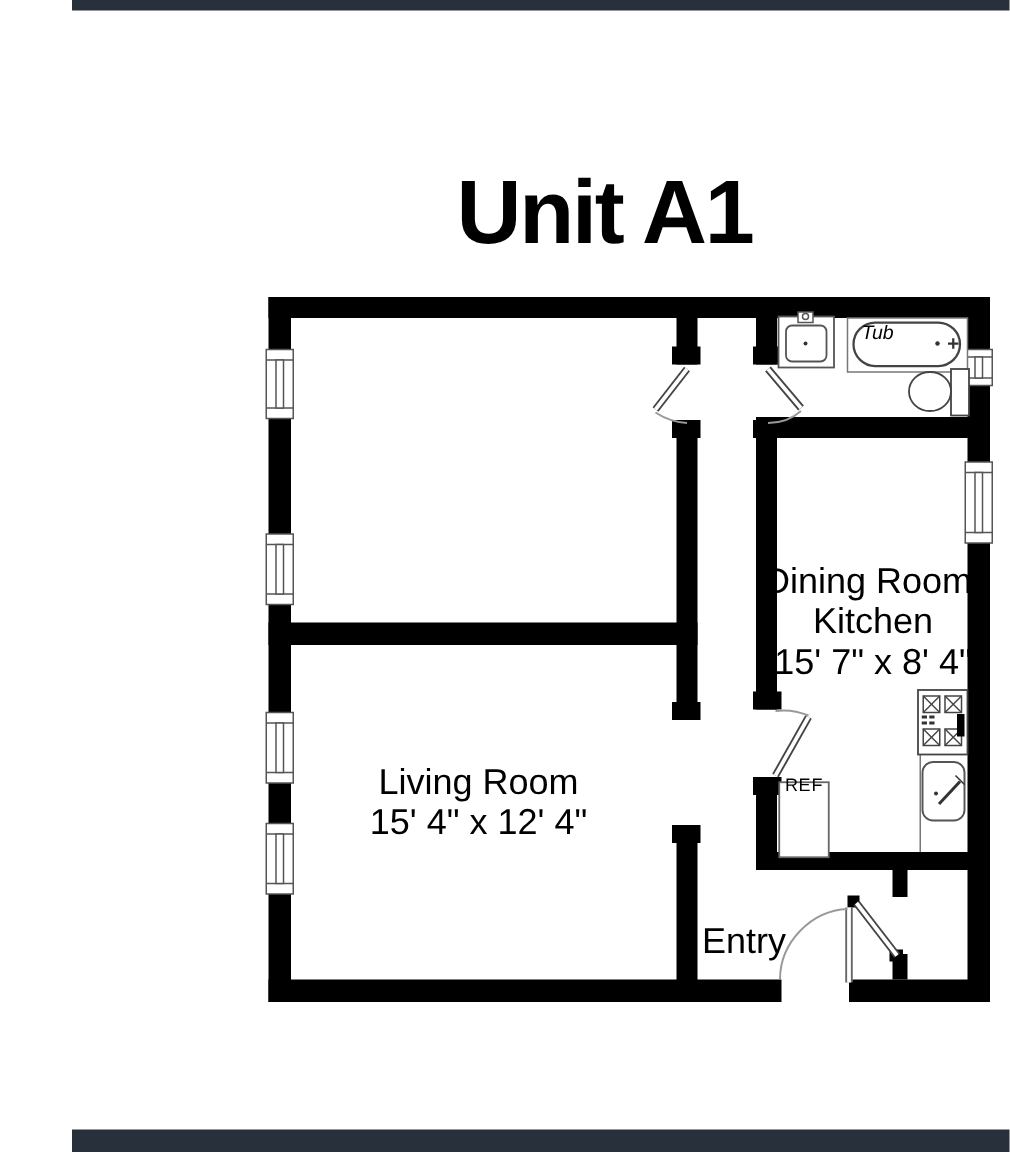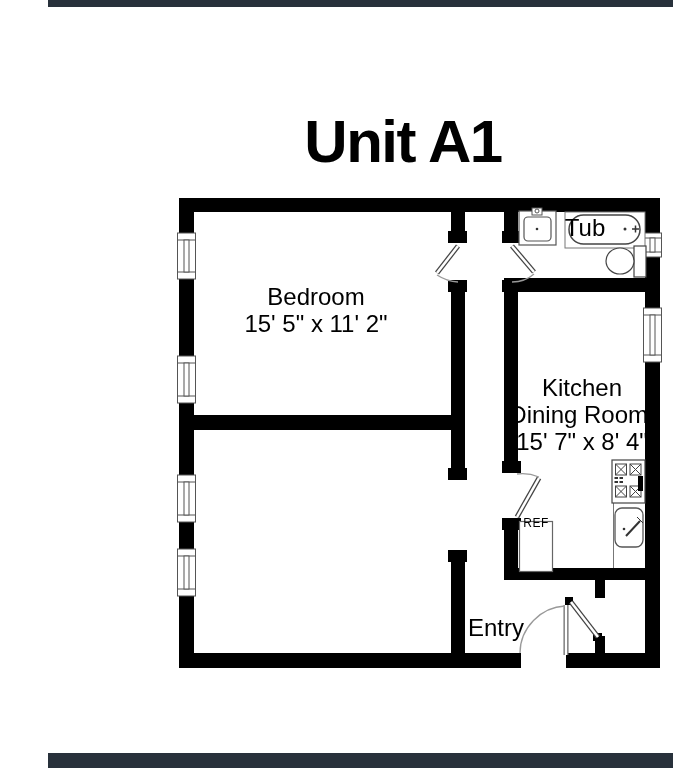--- a/index.html
+++ b/index.html
@@ -6,21 +6,21 @@
   .stage{position:relative;width:673px;height:768px;background:#ffffff;overflow:hidden;
          font-family:"Liberation Sans",sans-serif;margin-left:48px;}
   .frame-bar{position:absolute;left:0;width:673px;}
   .bar-top{top:0;height:7px;}
   .bar-bottom{top:753px;height:15px;}
   svg{position:absolute;left:0;top:0;}
   .lbl{position:absolute;transform:translateX(-50%);text-align:center;color:#000;
        white-space:nowrap;line-height:1.12;}
   .title{font-size:60px;font-weight:700;letter-spacing:-1.5px;line-height:60px;}
   .room{font-size:24px;line-height:27px;}
-  .tub-lbl{font-size:24px;}
+  .tub-lbl{font-size:13px;font-style:italic;}
   .ref-lbl{font-size:12px;letter-spacing:.5px;}
 </style>
 </head>
 <body>
 
 <div class="stage">
 
   <div class="frame-bar bar-top" style="background: rgb(40, 49, 59);"></div>
   <div class="frame-bar bar-bottom" style="background: rgb(40, 49, 59);"></div>
 
@@ -190,29 +190,29 @@
         <line x1="589" y1="517" x2="595" y2="523" stroke="#333" stroke-width="1"></line>
       </g>
       <g>
         <rect x="471.5" y="521.5" width="33" height="50" fill="#fff" stroke="#666" stroke-width="1.2"></rect>
       </g>
     </g>
   </svg>
 
   <div class="lbl title" style="left:355px;top:112px;">Unit A1</div>
 
-  <div class="lbl room" style="left:268px;top:283px;">
-    <div>Bedroom</div>
-    <div>15' 5" x 11' 2"</div>
+
+  <div class="lbl room" style="left:271px;top:508px;">
+    <div>Living Room</div>
+    <div>15' 4" x 12' 4"</div>
   </div>
 
-
   <div class="lbl room" style="left:534px;top:374px;">
+    <div>Dining Room/</div>
     <div>Kitchen</div>
-    <div>Dining Room/</div>
     <div>15' 7" x 8' 4"</div>
   </div>
 
   <div class="lbl room" style="left:448px;top:614px;text-align:center;">Entry</div>
 
   <div class="lbl tub-lbl" style="left:537px;top:215px;">Tub</div>
 
   <div class="lbl ref-lbl" style="left:488px;top:517px;">REF</div>
 
 </div>

